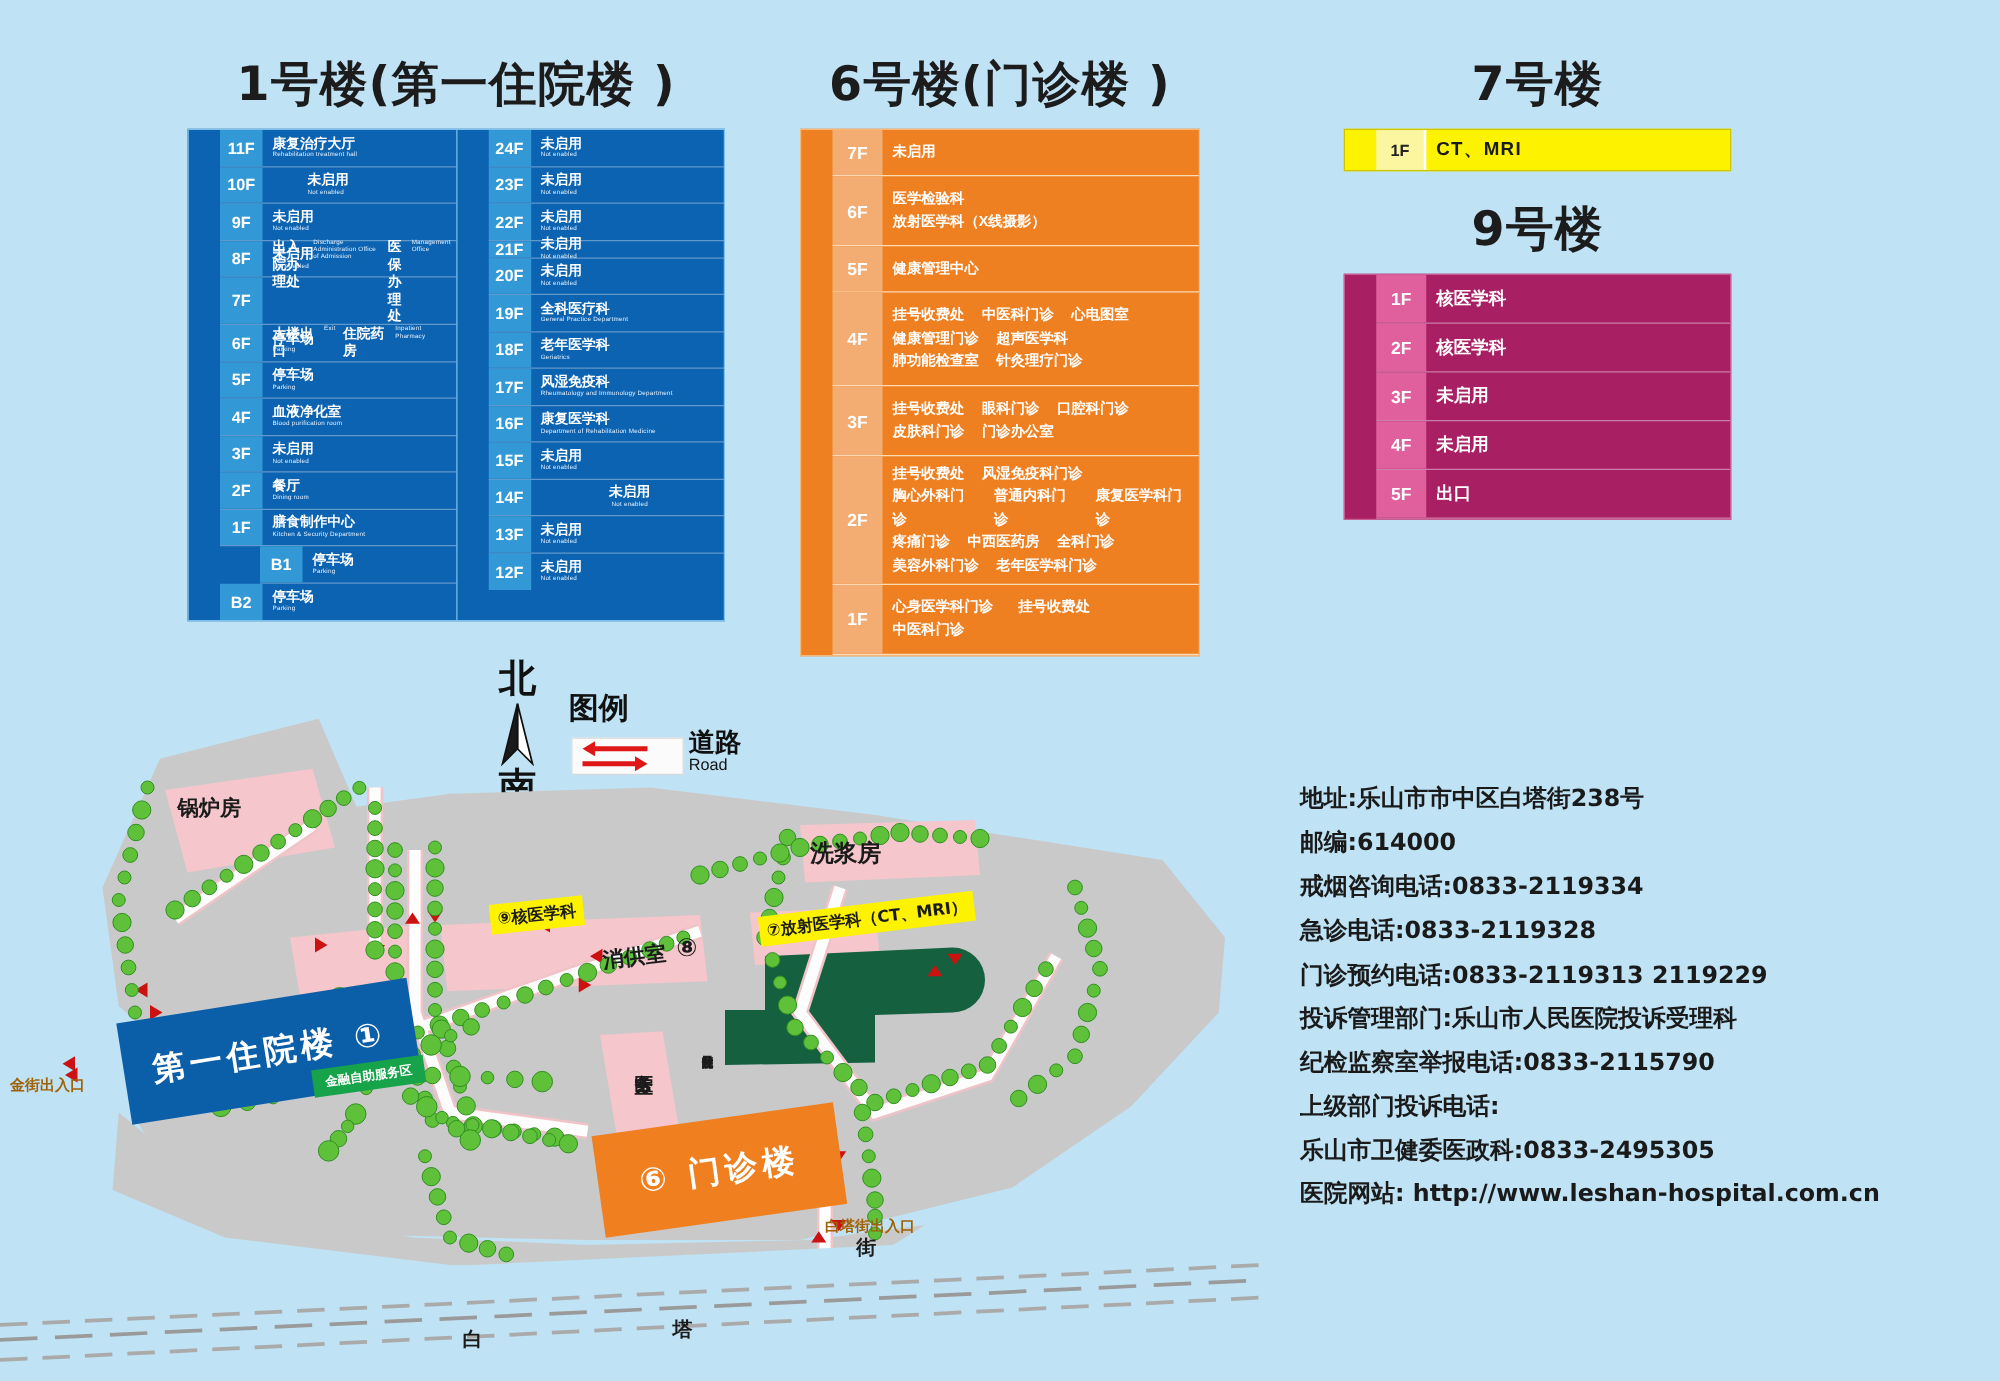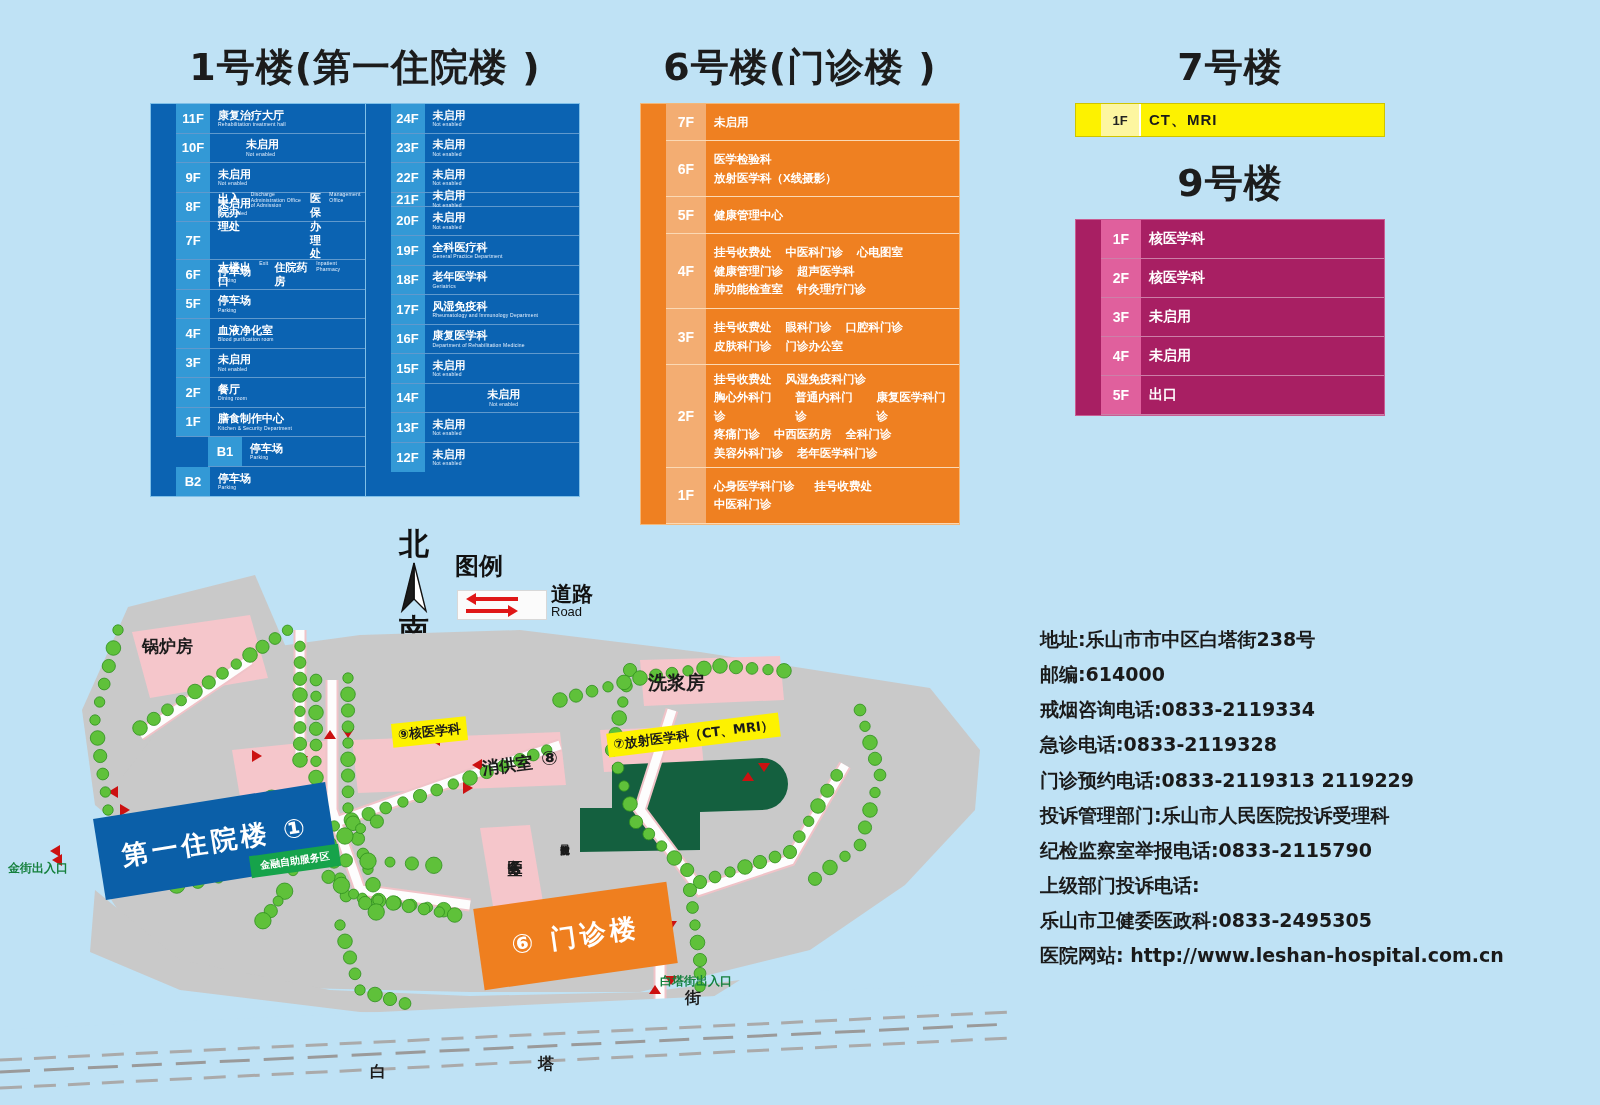--- a/index.html
+++ b/index.html
@@ -77,21 +77,21 @@
   }
 
   
   #map{ position:absolute; left:0px; top:560px; width:1010px; height:545px; }
   #map svg{ display:block; }
 
   .mlabel{
     position:absolute; font-weight:bold; color:#1b1b1b;
     font-family:"DejaVu Sans","Liberation Sans",sans-serif; white-space:nowrap;
   }
-  .mlabel-red{ color:#15803d; }
+  .mlabel-red{ color:#a16207; }
 
   .bldg-label-box{
     position:absolute; display:flex; align-items:center; justify-content:center;
     color:#fff; font-weight:bold; font-family:"DejaVu Sans",sans-serif;
     letter-spacing:4px;
   }
   .ylabel{
     position:absolute; background:#fdf200; color:#1a1a1a; font-weight:bold;
     font-family:"DejaVu Sans",sans-serif; padding:3px 6px; white-space:nowrap;
   }

